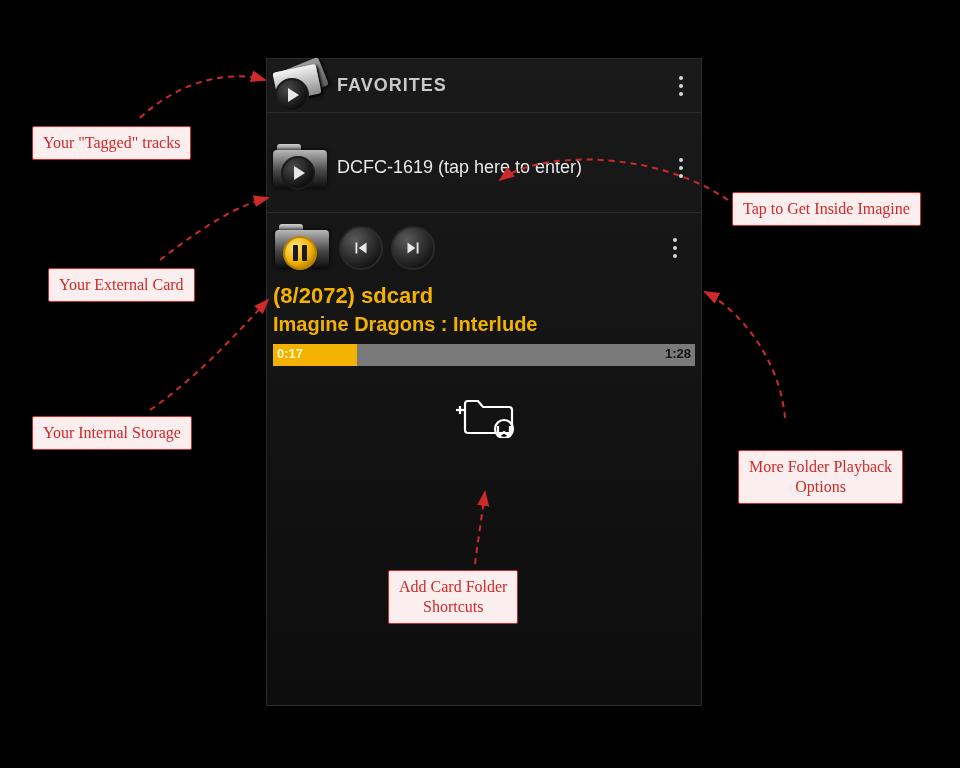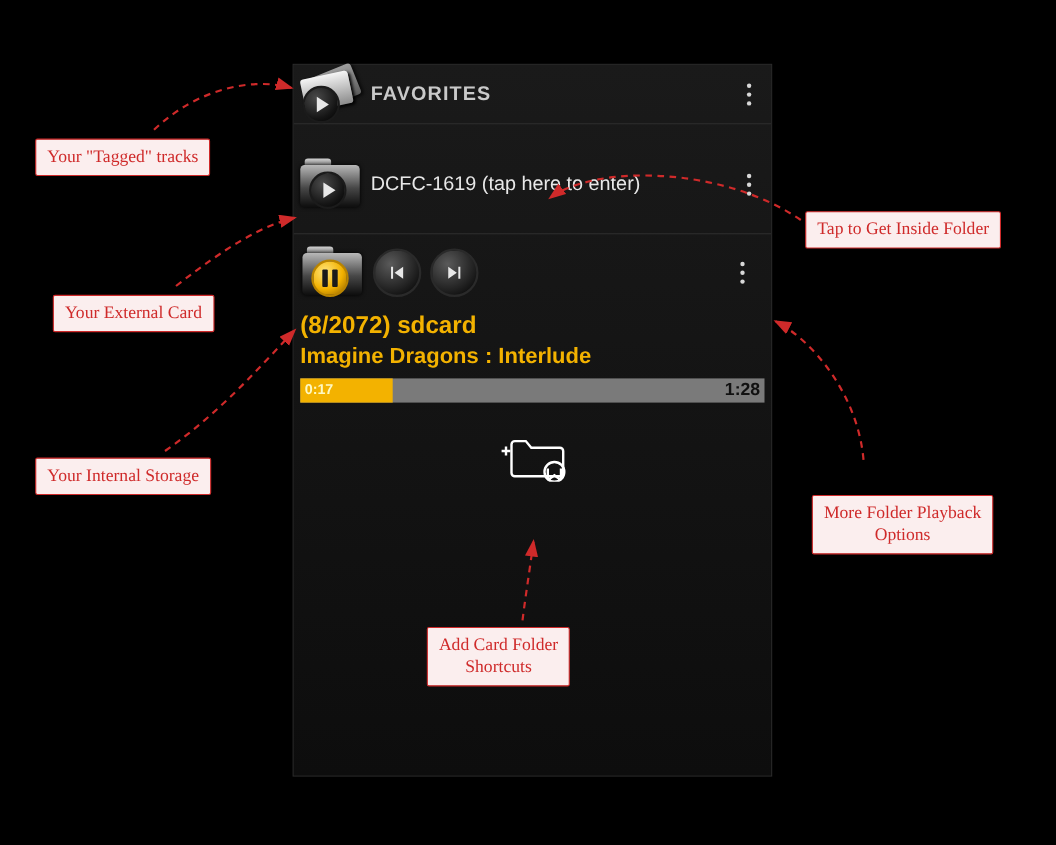--- a/index.html
+++ b/index.html
@@ -81,21 +81,21 @@
   
   .track-counter { color:#f3b200; font-size:22px; font-weight:700; margin-top:4px; }
   .track-title   { color:#f3b200; font-size:20px; font-weight:700; margin-top:4px; }
   
   .progress {
     position:relative; height:22px; margin-top:8px;
     background:#7a7a7a;
   }
   .progress .fill { position:absolute; left:0; top:0; bottom:0; background:#f3b200; }
   .progress .t-left  { position:absolute; left:4px;  top:2px; font-size:13px; font-weight:700; color:#fef9c3; }
-  .progress .t-right { position:absolute; right:4px; top:2px; font-size:16px; font-weight:700; color:#111; }
+  .progress .t-right { position:absolute; right:4px; top:2px; font-size:13px; font-weight:700; color:#111; }
   
   .add-shortcut {
     display:flex; justify-content:center; margin-top:22px; cursor:pointer;
   }
   .add-shortcut svg { width:70px; height:50px; stroke:#fff; fill:none; stroke-width:2.2; }
   
   
   .callout {
     position:absolute;
     background:#fbeeee;
@@ -186,21 +186,21 @@
         <path d="M49 38 v9 a1 1 0 0 0 2 0 l4 -3 4 3 a1 1 0 0 0 2 0 v-9"></path>
         <circle cx="55" cy="41" r="9"></circle>
       </svg>
     </div>
   </div>
 </div>
 
 <div class="callout" style="left:32px;  top:126px;">Your "Tagged" tracks</div>
 <div class="callout" style="left:48px;  top:268px;">Your External Card</div>
 <div class="callout" style="left:32px;  top:416px;">Your Internal Storage</div>
-<div class="callout" style="left:732px; top:192px;">Tap to Get Inside Folder</div>
+<div class="callout" style="left:732px; top:192px;">Tap to Get Inside Imagine</div>
 <div class="callout" style="left:738px; top:424px;margin-top:26px;">More Folder Playback
 Options</div>
 <div class="callout" style="left:388px; top:570px;">Add Card Folder
 Shortcuts</div>
 
 <svg class="overlay">
   <defs>
     <marker id="ah" markerWidth="10" markerHeight="10" refX="7" refY="3" orient="auto">
       <path d="M0,0 L8,3 L0,6 Z" fill="#cf2a2a"></path>
     </marker>

